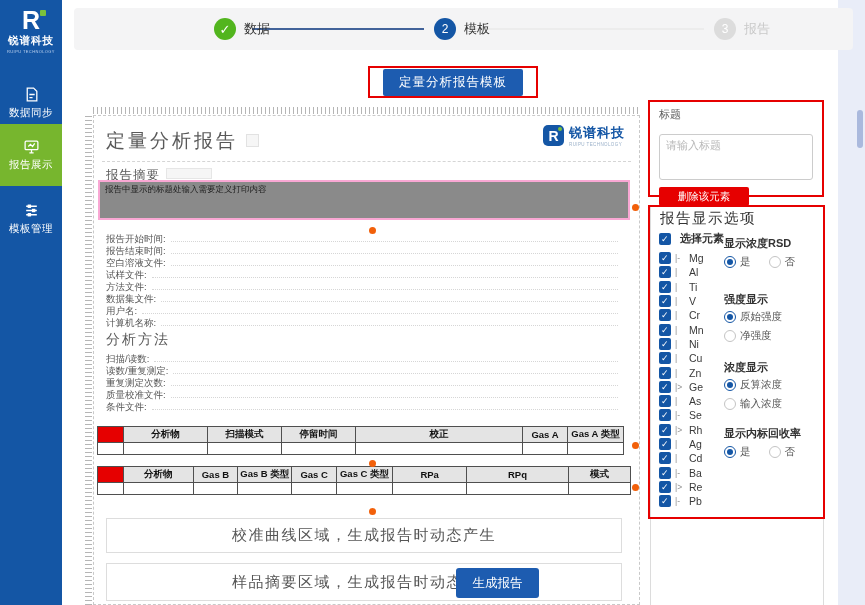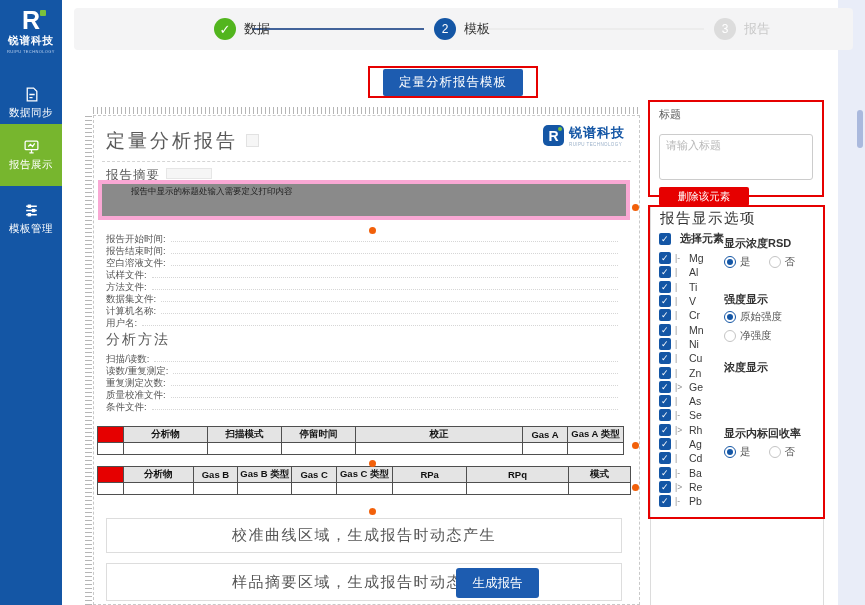--- a/index.html
+++ b/index.html
@@ -57,22 +57,22 @@
   .ph-box1 { position:absolute; left:152px; top:18px; width:13px; height:13px; background:#f6f6f6; border:1px solid #e2e2e2; }
   #doc-logo { position:absolute; right:14px; top:8px; display:flex; align-items:center; gap:5px; }
   #doc-logo .mark { position:relative; width:21px; height:21px; background:#1456a5; border-radius:5px;
     color:#fff; font-weight:bold; font-size:14px; display:flex; align-items:center; justify-content:center; }
   #doc-logo .mark i { position:absolute; right:2px; top:2px; width:4px; height:4px; background:#7ac13c; border-radius:50%; }
   #doc-logo .t1 { font-size:13px; font-weight:bold; color:#1456a5; letter-spacing:1px; }
   #doc-logo .t2 { font-size:4.5px; color:#9ab0c9; letter-spacing:.4px; }
   #doc-hr { position:absolute; left:8px; right:8px; top:45px; border-top:1px dashed #d5d5d5; }
   #summary-label { position:absolute; left:12px; top:51px; font-size:12.5px; color:#595959; letter-spacing:1px; }
   .ph-box2 { position:absolute; left:72px; top:52px; width:46px; height:11px; background:#f6f6f6; border:1px solid #e6e6e6; }
-  #summary-box { position:absolute; left:4px; top:64px; width:532px; height:40px; border:4px solid #f9a8d4;
-    background:#8a8a8a; cursor:pointer;padding-left:24px; }
+  #summary-box { position:absolute; left:4px; top:64px; width:532px; height:40px; border:2px solid #f9a8d4;
+    background:#8a8a8a; cursor:pointer; }
   #summary-box .stext { font-size:8.5px; color:#1f1f1f; padding:2px 5px; }
   .hdot { position:absolute; width:7px; height:7px; background:#f2600a; border-radius:50%; z-index:4; }
 
   .fgroup { position:absolute; left:12px; width:516px; }
   .field { height:11.9px; display:flex; align-items:center; font-size:9.5px; color:#555; }
   .field::after { content:""; flex:1; border-bottom:1px dotted #d6d6d6; margin:4px 4px 0 5px; }
   #fields1 { top:118px; }
   #m-heading { position:absolute; left:12px; top:215px; font-size:14px; color:#595959; letter-spacing:2px; }
   #fields2 { top:238px; }
 
@@ -225,22 +225,22 @@
     <div class="hdot" style="left:275px;top:111px"></div>
 
     <div id="fields1" class="fgroup">
 
     <div class="field">报告开始时间:</div>
         <div class="field">报告结束时间:</div>
         <div class="field">空白溶液文件:</div>
         <div class="field">试样文件:</div>
         <div class="field">方法文件:</div>
         <div class="field">数据集文件:</div>
+        <div class="field">用户名:</div>
         <div class="field">计算机名称:</div>
-        <div class="field">用户名:</div>
       </div>
 
     <div id="m-heading">分析方法</div>
 
     <div id="fields2" class="fgroup">
 
     <div class="field">扫描/读数:</div>
         <div class="field">读数/重复测定:</div>
         <div class="field">重复测定次数:</div>
         <div class="field">质量校准文件:</div>
@@ -452,20 +452,30 @@
           <i></i>
           <span>原始强度</span>
         </label>
       <label class="radio">
           <i></i>
           <span>净强度</span>
         </label>
     </div>
 
     <div class="glabel" style="top:155px">浓度显示</div>
+    <div class="gopts rcol" style="top:173px">
+      <label class="radio sel">
+          <i></i>
+          <span>反算浓度</span>
+        </label>
+      <label class="radio">
+          <i></i>
+          <span>输入浓度</span>
+        </label>
+    </div>
 
     <div class="glabel" style="top:221px">显示内标回收率</div>
     <div class="gopts rrow" style="top:240px">
       <label class="radio sel">
           <i></i>
           <span>是</span>
         </label>
       <label class="radio">
           <i></i>
           <span>否</span>

